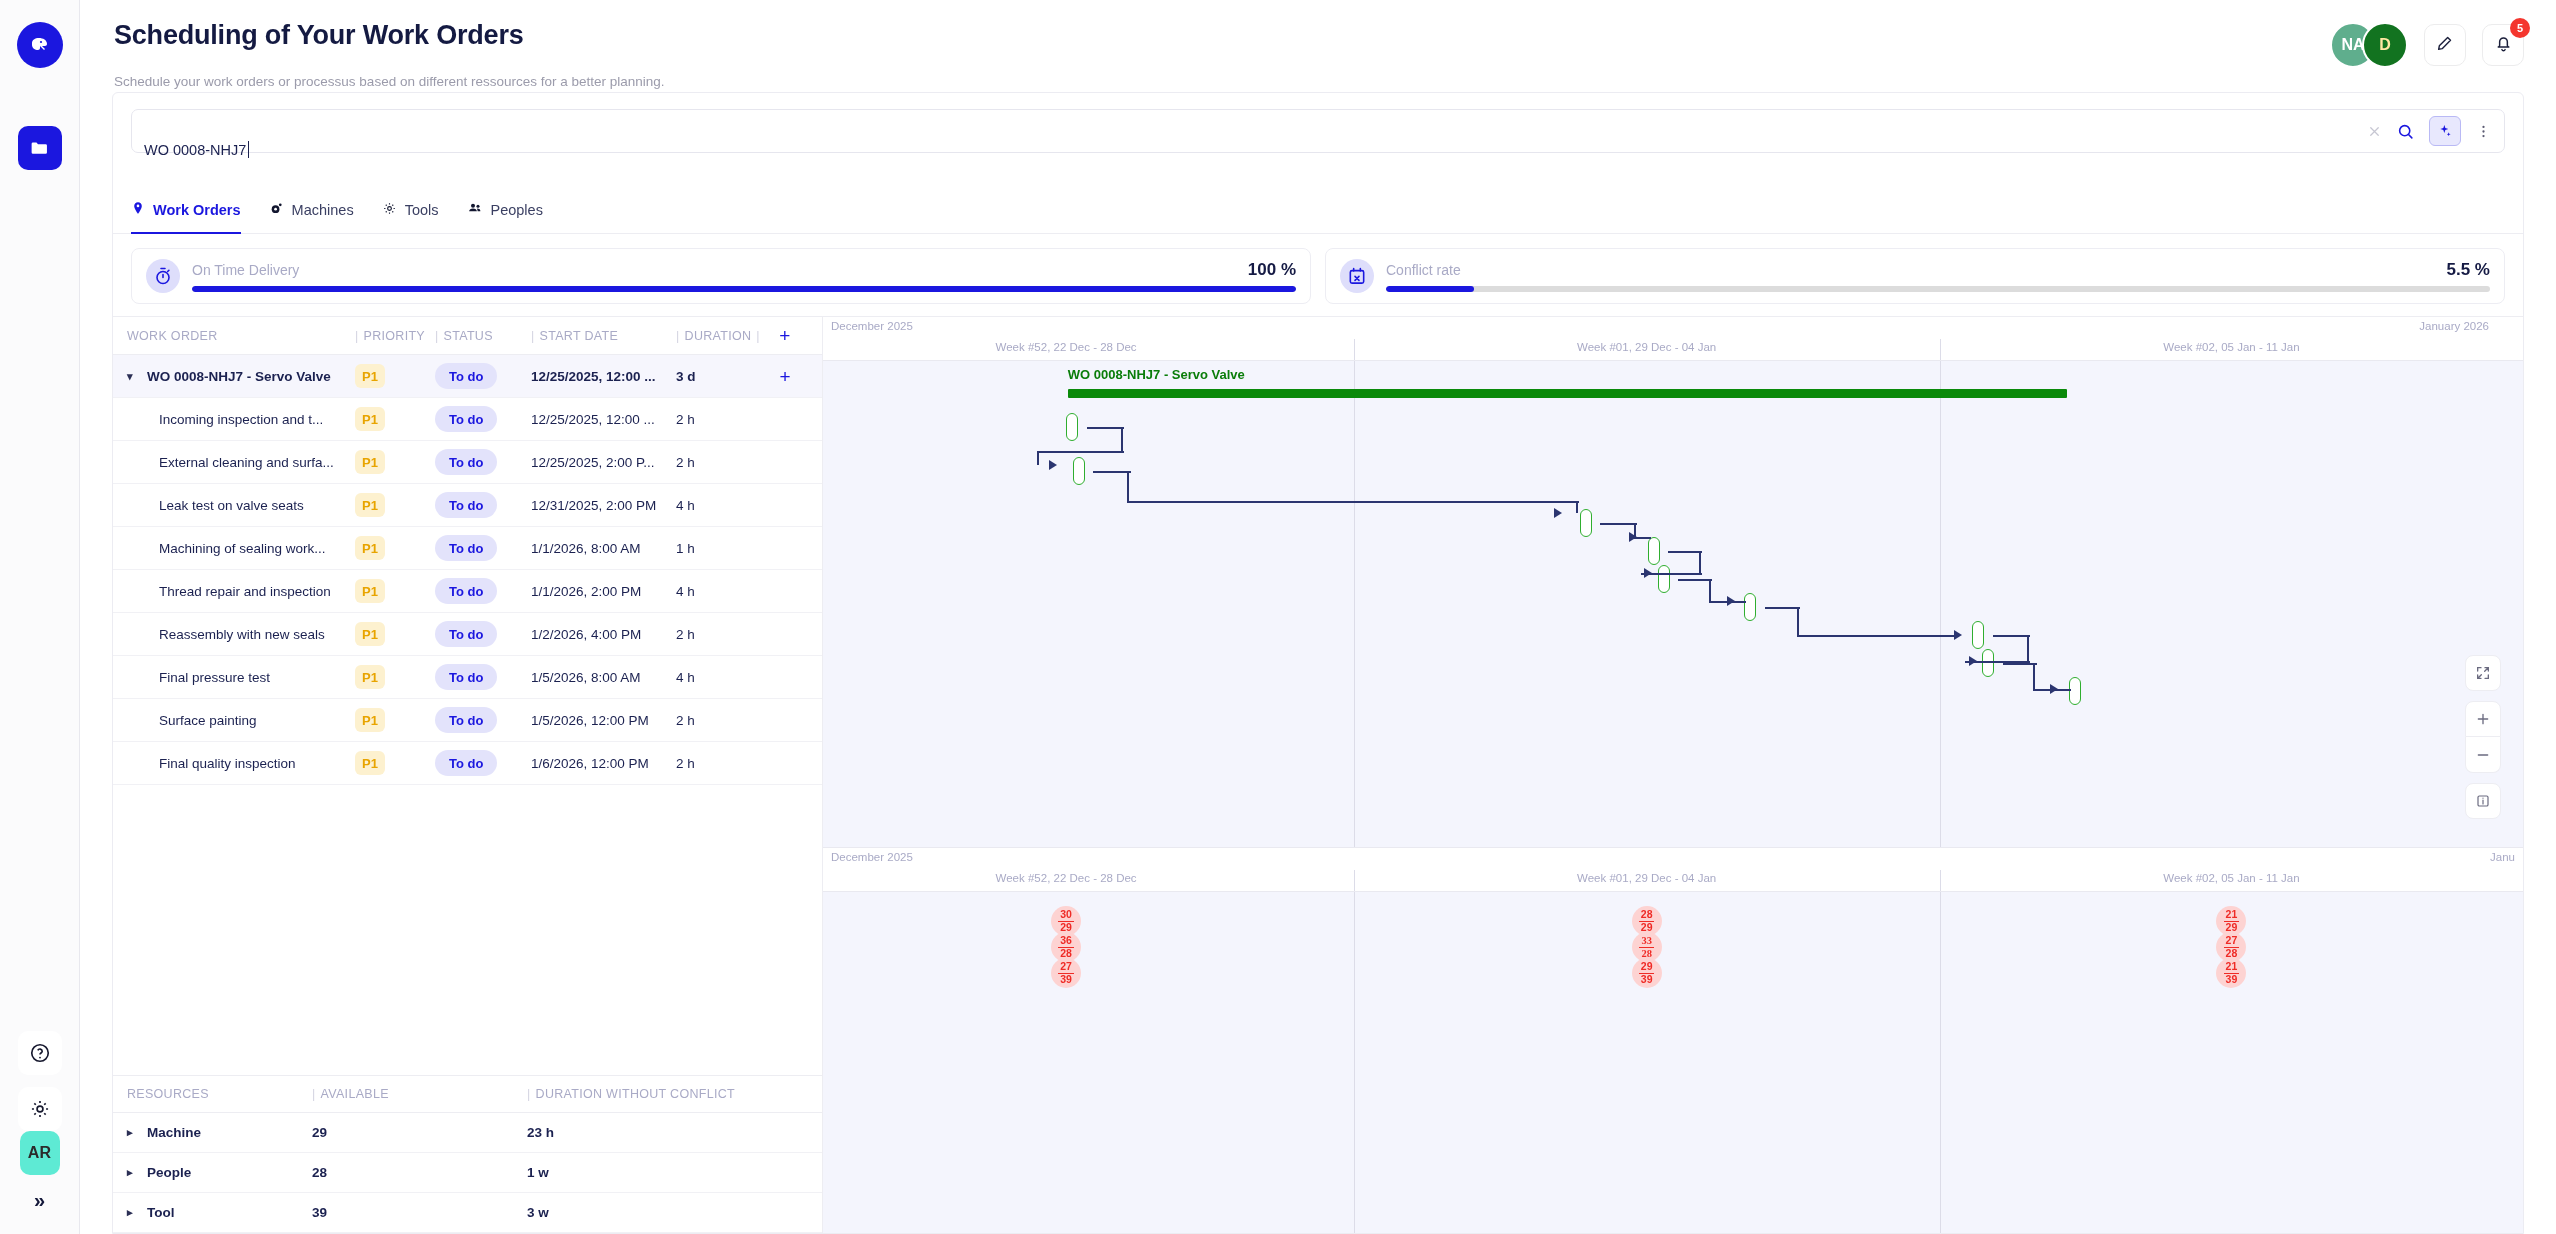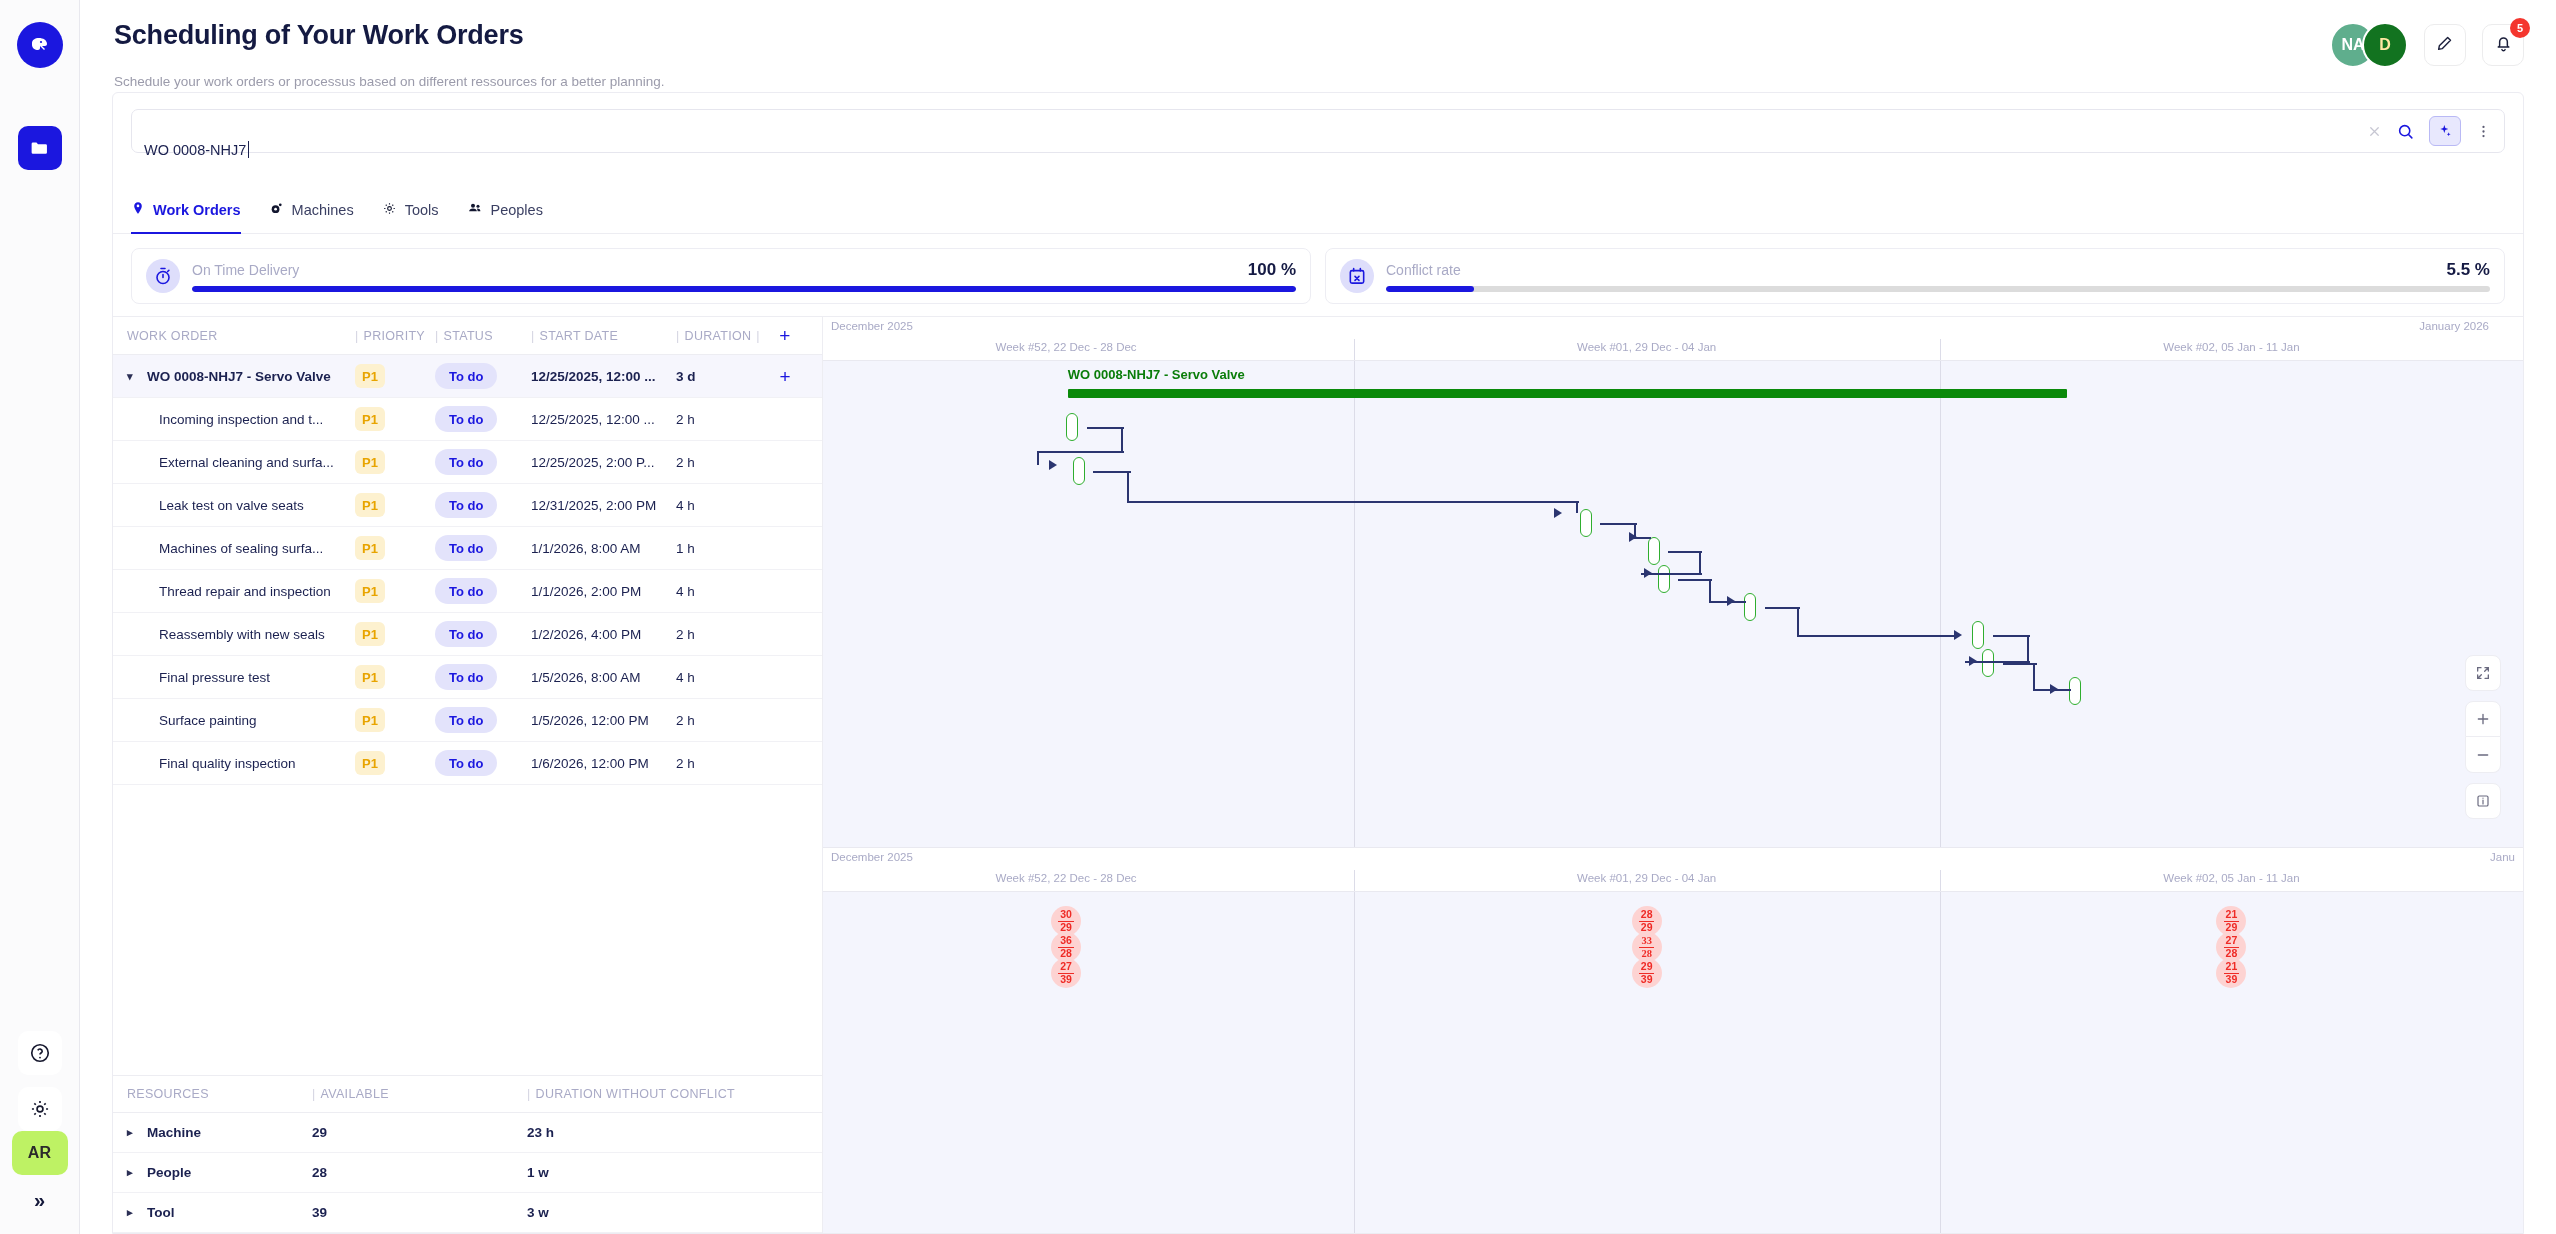--- a/index.html
+++ b/index.html
@@ -24,21 +24,21 @@
   }
   .rail-btn {
     width: 44px; height: 44px; border-radius: 10px;
     display: flex; align-items: center; justify-content: center;
     margin-top: 12px; cursor: pointer;
   }
   .rail-btn.active { background: #1b17df; }
   .rail-btn.plain { background: #ffffff; }
   .rail-spacer { flex: 1; }
   .rail-avatar {
-    width: 56px; height: 44px; border-radius: 10px; background: #bef264;
+    width: 40px; height: 44px; border-radius: 10px; background: #5eead4;
     display: flex; align-items: center; justify-content: center;
     color: #2b2b2b; font-size: 16px; font-weight: 600; margin-top: 0;
     letter-spacing: .3px;
   }
   .rail-expand { margin: 14px 0 22px 0; font-size: 20px; font-weight: 700; color: #14183a; cursor: pointer; }
 
   
   .main { flex: 1; display: flex; flex-direction: column; min-width: 0; background: #fff; }
   .topbar {
     height: 80px; display: flex; align-items: flex-start;
@@ -462,21 +462,21 @@
                 </div>
                 <div class="tw c-stat">
                   <span class="pill-s">To do</span>
                 </div>
                 <div class="tw c-date">12/31/2025, 2:00 PM</div>
                 <div class="tw c-dur">4 h</div>
                 <div class="tw c-plus"></div>
               </div>
               <div class="tr">
                 <div class="tw c-name indent">
-                  <span>Machines of sealing surfa...</span>
+                  <span>Machining of sealing work...</span>
                 </div>
                 <div class="tw c-prio">
                   <span class="pill-p">P1</span>
                 </div>
                 <div class="tw c-stat">
                   <span class="pill-s">To do</span>
                 </div>
                 <div class="tw c-date">1/1/2026, 8:00 AM</div>
                 <div class="tw c-dur">1 h</div>
                 <div class="tw c-plus"></div>

